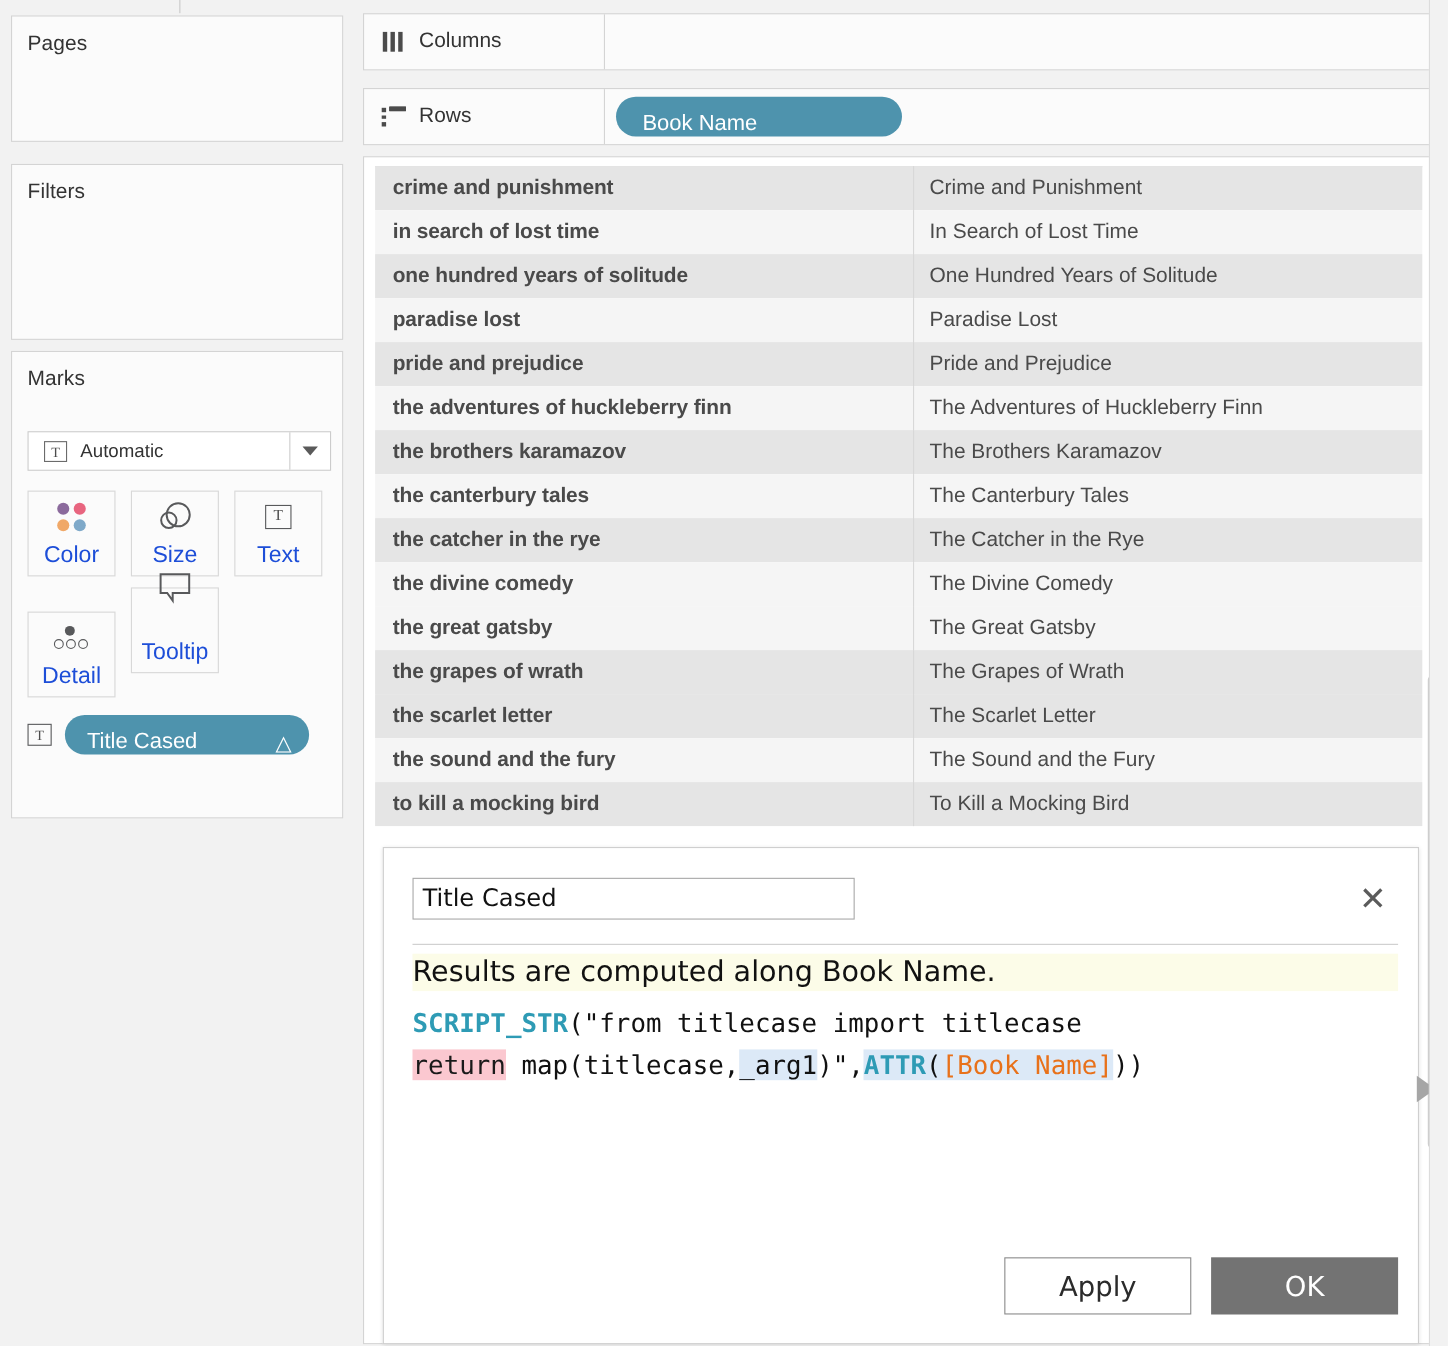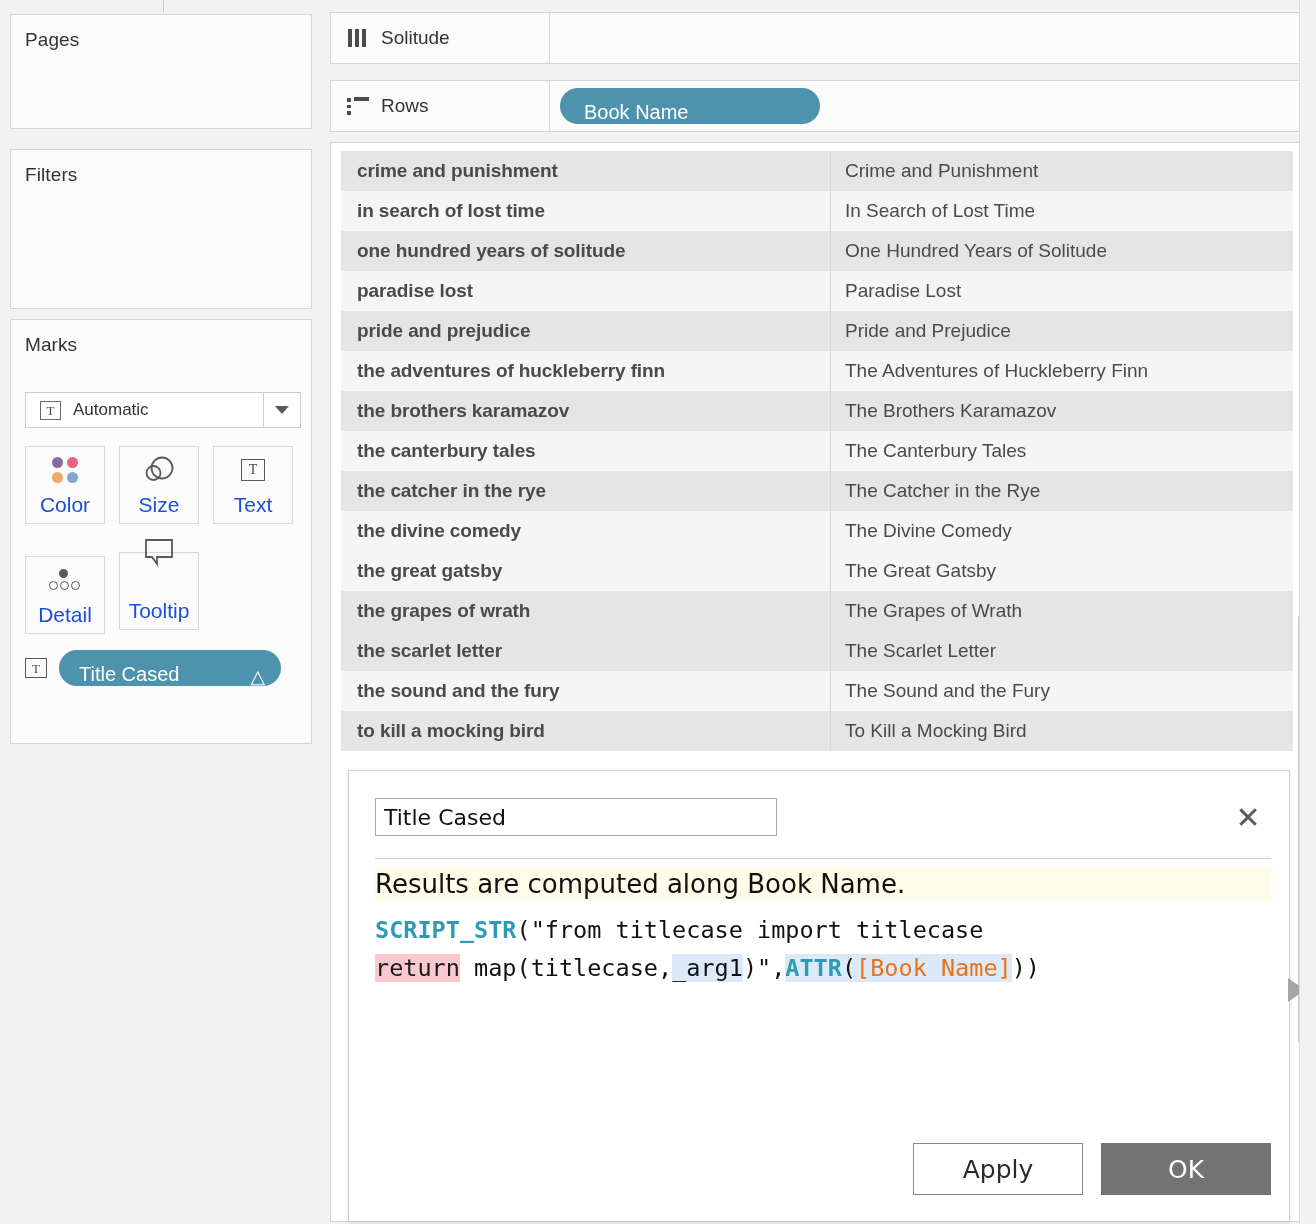--- a/index.html
+++ b/index.html
@@ -119,21 +119,21 @@
     flex: 1;
     display: flex;
     align-items: center;
     justify-content: center;
     width: 100%;
   }
   #mark-color { left: 14px;  top: 126px; }
   #mark-size  { left: 108px; top: 126px; }
   #mark-text  { left: 202px; top: 126px; }
   #mark-detail  { left: 14px;  top: 236px; }
-  #mark-tooltip { left: 108px; top: 232px; gap: 32px; }
+  #mark-tooltip { left: 108px; top: 214px; gap: 32px; }
 
   .dotgrid { width: 28px; height: 28px; position: relative; }
   .dotgrid i { position: absolute; width: 11px; height: 11px; border-radius: 50%; }
   .dotgrid i.d1 { left: 1px;  top: 1px;  background: #8b6a9c; }
   .dotgrid i.d2 { left: 16px; top: 1px;  background: #e8657f; }
   .dotgrid i.d3 { left: 1px;  top: 16px; background: #f0a868; }
   .dotgrid i.d4 { left: 16px; top: 16px; background: #7fa9c9; }
 
   .detail-dots { width: 34px; height: 22px; position: relative; }
   .detail-dots i { position: absolute; border-radius: 50%; box-sizing: border-box; }
@@ -543,21 +543,21 @@
 
 <div id="main-area">
 
   <div class="shelf-row" id="columns-shelf">
     <div class="shelf-label-box">
       <span class="shelf-icon ic-cols">
           <i></i>
           <i></i>
           <i></i>
         </span>
-      <span class="shelf-name">Solitude</span>
+      <span class="shelf-name">Columns</span>
     </div>
     <div class="shelf-drop"></div>
   </div>
 
   <div class="shelf-row" id="rows-shelf">
     <div class="shelf-label-box">
       <span class="shelf-icon ic-rows">
           <b></b>
           <b></b>
           <b></b>

